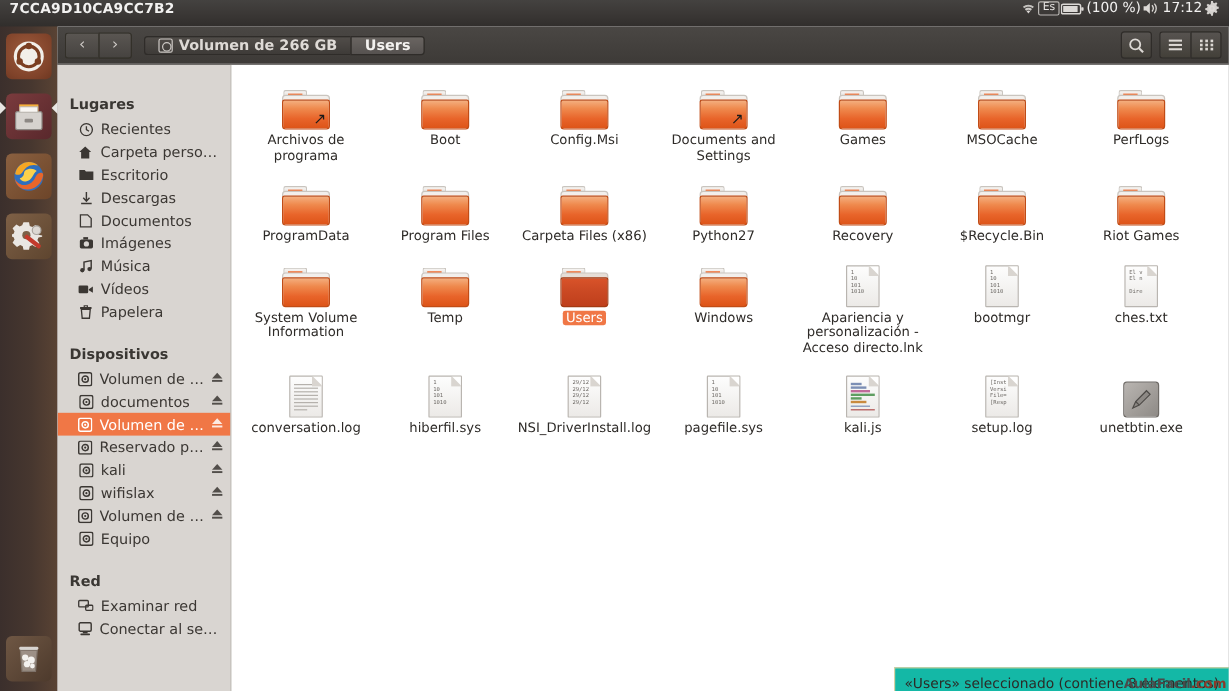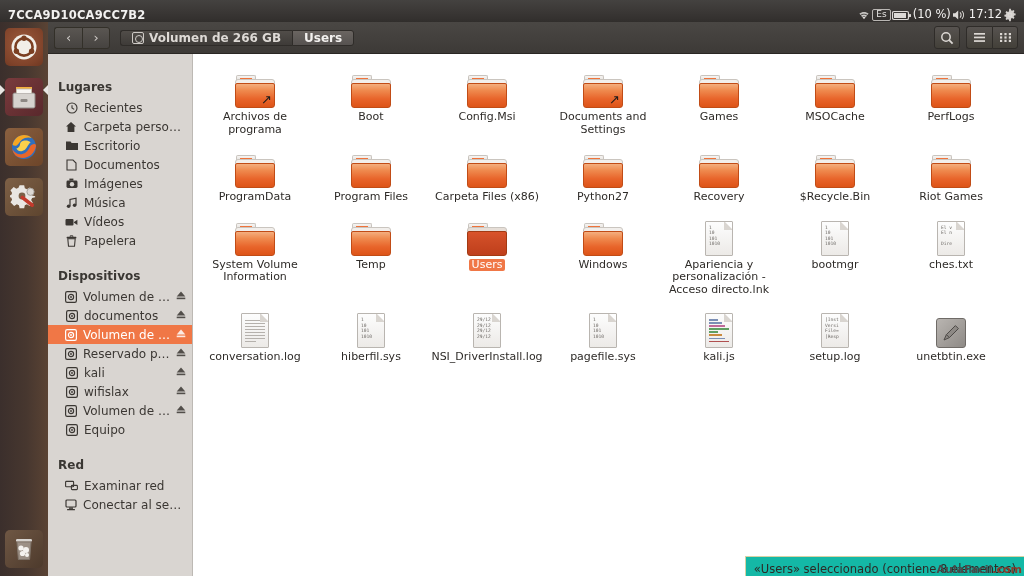--- a/index.html
+++ b/index.html
@@ -8,21 +8,21 @@
     overflow: hidden;
     font-family: "DejaVu Sans", "Liberation Sans", sans-serif;
     background: #2c2c2c;
   }
   #screen { position: relative; width: 1024px; height: 576px; }
 
   
   #panel {
     position: absolute; left: 0; top: 0; width: 1024px; height: 22px;
     background: linear-gradient(to bottom, #444240 0%, #3b3836 50%, #312e2c 100%);
-    display: flex; align-items: flex-end;
+    display: flex; align-items: flex-start;
     color: #f2f1f0; font-size: 11.5px; font-weight: bold;
   }
   #panel-title { padding-left: 8px; letter-spacing: .2px; }
   #tray { margin-left: auto; display: flex; align-items: center; gap: 1px; padding-right: 7px; font-weight: normal; }
   .tray-item { display: flex; align-items: center; line-height: 1; }
   .kbd-ind {
     border: 1px solid #b9b6b3; border-radius: 2px; color: #e8e6e4;
     font-size: 9px; padding: 0px 3px 1px; font-weight: normal;
   }
   .tray-text { font-size: 11.5px; color: #f2f1f0; font-weight: normal; }
@@ -237,21 +237,21 @@
           </svg>
       </span>
       <span class="tray-item kbd-ind">Es</span>
       <span class="tray-item">
         <svg width="20" height="11" viewBox="0 0 20 11">
             <rect x="0.5" y="1.5" width="16" height="8" rx="1.6" fill="none" stroke="#dcd9d6" stroke-width="1.2"></rect>
             <rect x="2" y="3" width="12" height="5" fill="#dcd9d6"></rect>
             <rect x="17" y="4" width="2" height="3" rx=".6" fill="#dcd9d6"></rect>
           </svg>
       </span>
-      <span class="tray-item tray-text">(10 %)</span>
+      <span class="tray-item tray-text">(100 %)</span>
       <span class="tray-item">
         <svg width="16" height="12" viewBox="0 0 16 12">
             <path d="M1 4.2h2.2L6.2 1.6v8.8L3.2 7.8H1z" fill="#dcd9d6"></path>
             <path d="M8 3.4a4 4 0 010 5.2" stroke="#dcd9d6" stroke-width="1.1" fill="none"></path>
             <path d="M10 2a6 6 0 010 8" stroke="#dcd9d6" stroke-width="1.1" fill="none"></path>
           </svg>
       </span>
       <span class="tray-item" id="clock">17:12</span>
       <span class="tray-item">
         <svg width="14" height="14" viewBox="0 0 14 14">
@@ -391,20 +391,28 @@
           <div class="side-item">
             <span class="sicon">
               <svg width="12" height="11" viewBox="0 0 12 11">
                 <path d="M0 1.6h4.6l1 1.3H12V10H0z" fill="currentColor"></path>
               </svg>
             </span>
             <span class="side-label">Escritorio</span>
           </div>
           <div class="side-item">
             <span class="sicon">
+              <svg width="12" height="12" viewBox="0 0 12 12">
+                <path d="M6 1v7M3.4 5.8L6 8.6l2.6-2.8M1.6 10.6h8.8" fill="none" stroke="currentColor" stroke-width="1.2"></path>
+              </svg>
+            </span>
+            <span class="side-label">Descargas</span>
+          </div>
+          <div class="side-item">
+            <span class="sicon">
               <svg width="11" height="12" viewBox="0 0 11 12">
                 <path d="M1 1h6l3 3v7H1z" fill="none" stroke="currentColor" stroke-width="1.1"></path>
               </svg>
             </span>
             <span class="side-label">Documentos</span>
           </div>
           <div class="side-item">
             <span class="sicon">
               <svg width="12" height="11" viewBox="0 0 12 11">
                 <rect x="0.5" y="2.5" width="11" height="7.5" rx="1.4" fill="currentColor"></rect>

